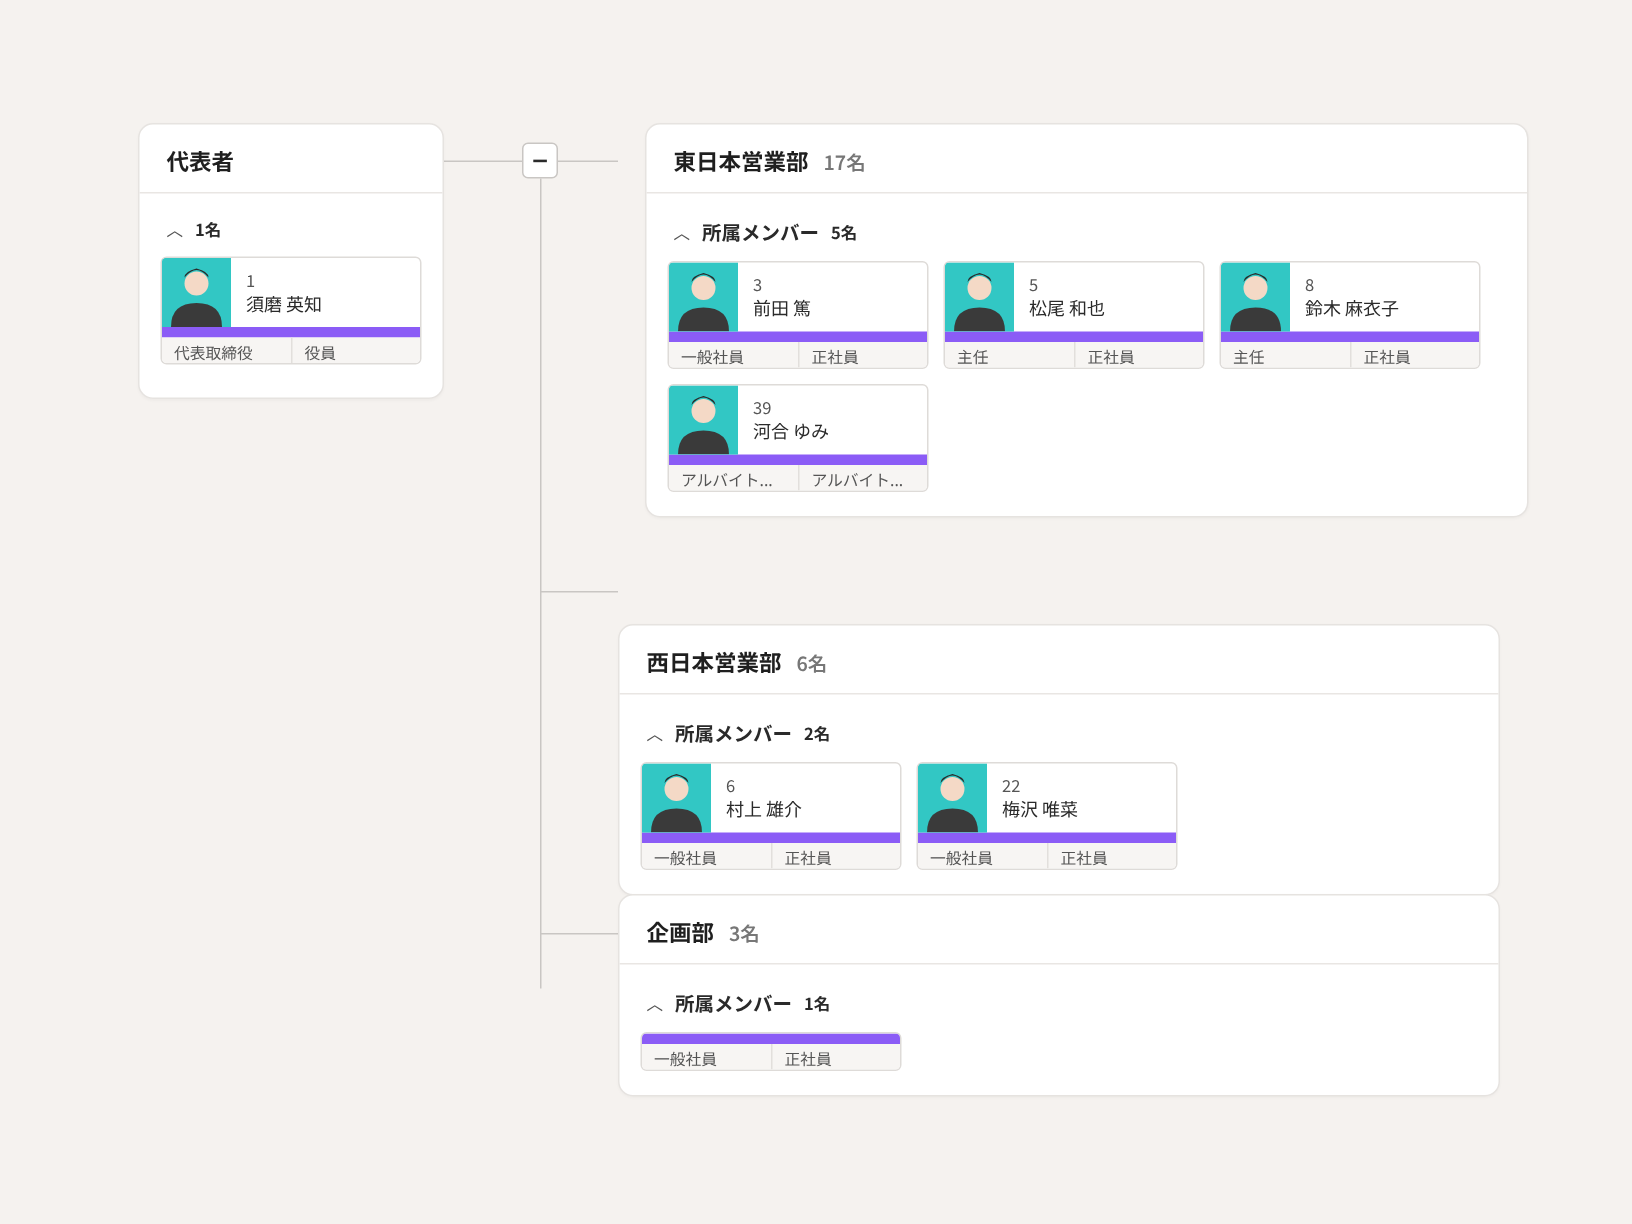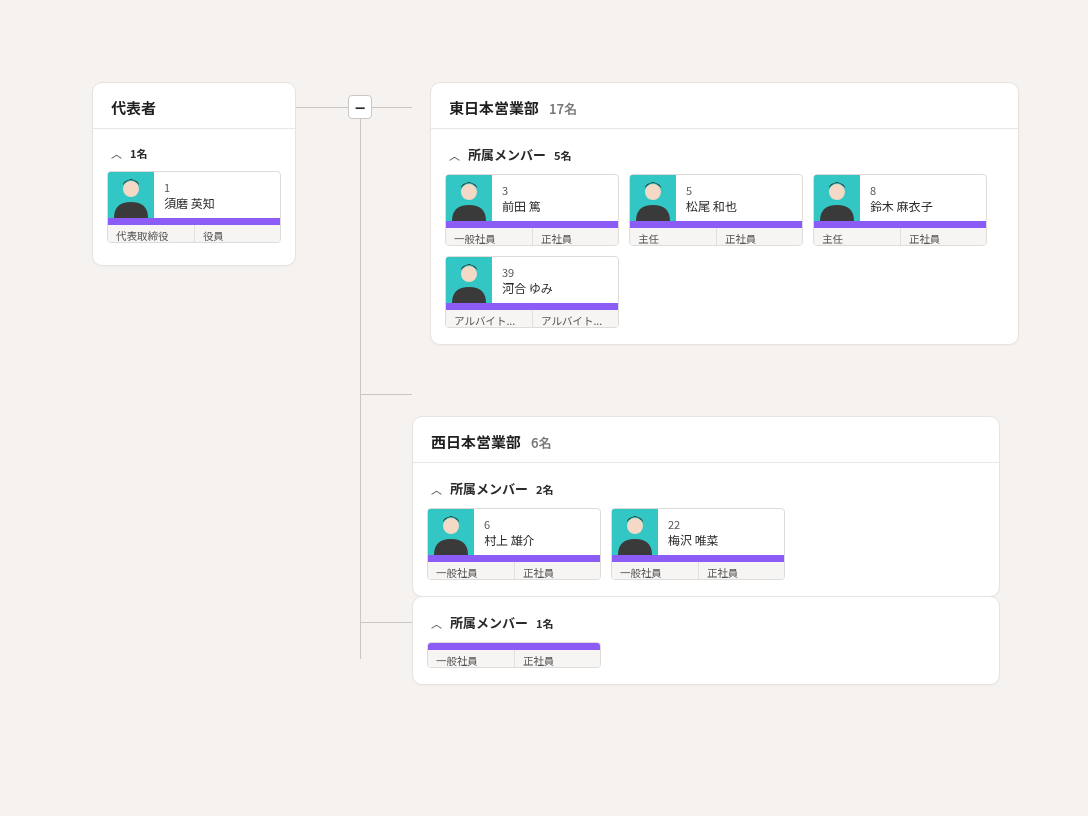--- a/index.html
+++ b/index.html
@@ -295,20 +295,24 @@
           <div class="member-bottom">
             <span class="tag">一般社員</span>
             <span class="tag">正社員</span>
           </div>
         </div>
       </div>
   </div>
 </div>
 
 <div class="card" style="left:412px; top:596px; width:588px;">
+  <div class="card-head">
+    <span class="card-title">企画部</span>
+    <span class="card-count">3名</span>
+  </div>
   <div class="card-body">
     <div class="section-head">
       <span class="chev">︿</span>
       <span class="section-label">所属メンバー</span>
       <span class="section-count">1名</span>
     </div>
     <div class="member-grid" id="dept2-members">
         <div class="member">
           <div class="member-bottom">
             <span class="tag">一般社員</span>

